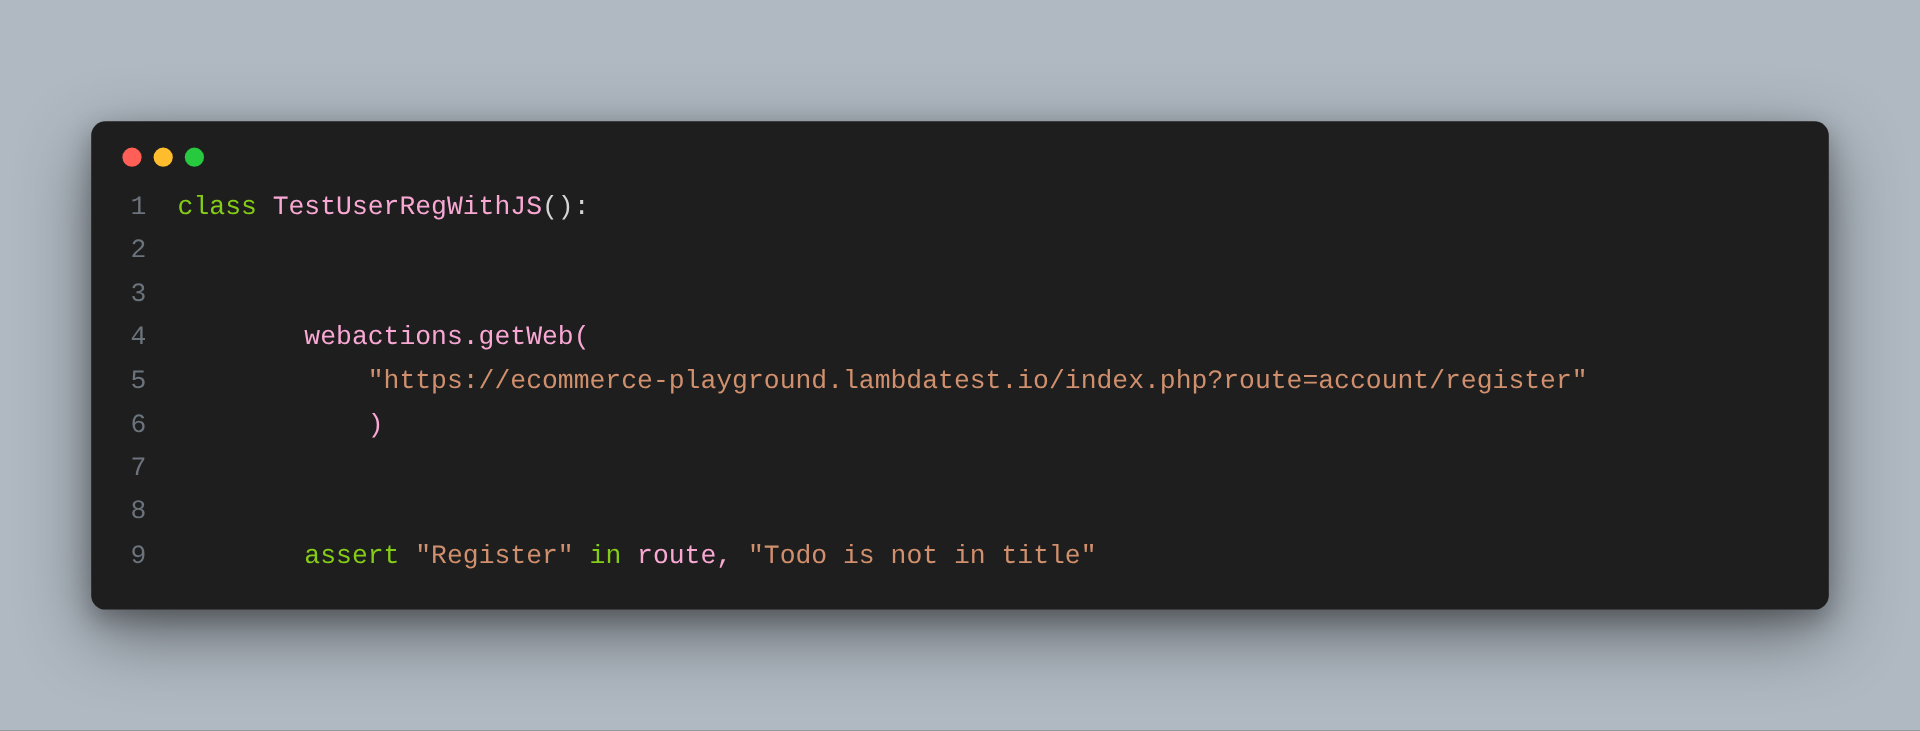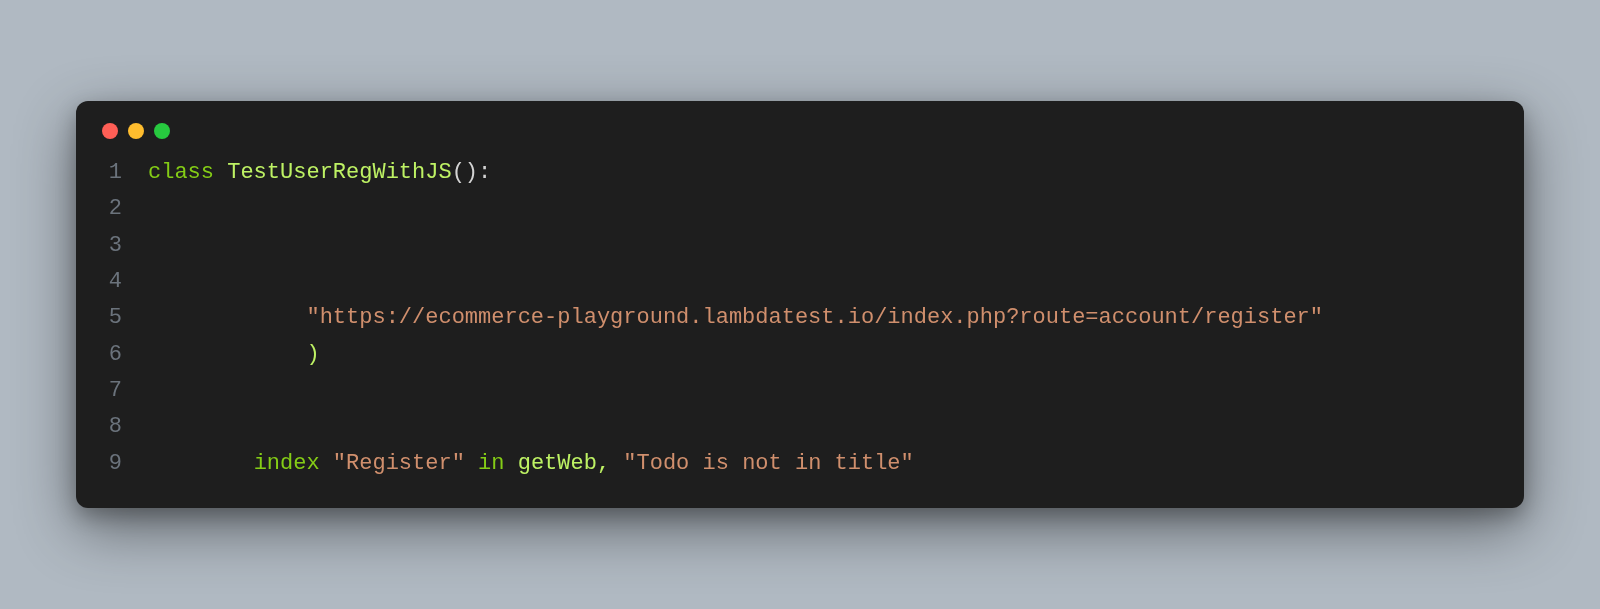--- a/index.html
+++ b/index.html
@@ -50,21 +50,21 @@
     user-select: none;
     flex-shrink: 0;
     padding-right: 0;
   }
   .code {
     padding-left: 26px;
     white-space: pre;
     color: #d4d4d4;
   }
   .tok-kw      { color: #84cc16; }   
-  .tok-name    { color: #bef264; }
+  .tok-name    { color: #f9a8d4; }
   .tok-punct   { color: #d4d4d4; }
   .tok-str     { color: #d08f6d; }
 </style>
 </head>
 <body>
 
 <div class="window">
   <div class="titlebar">
     <div class="traffic-light red"></div>
     <div class="traffic-light yellow"></div>
@@ -76,34 +76,35 @@
         <span class="code"><span class="tok-kw">class</span> <span class="tok-name">TestUserRegWithJS</span><span class="tok-punct">():</span></span>
       </div>
       <div class="line">
         <span class="lineno">2</span>
       </div>
       <div class="line">
         <span class="lineno">3</span>
       </div>
       <div class="line">
         <span class="lineno">4</span>
+        <span class="code">        <span class="tok-name">webactions.getWeb(</span></span>
       </div>
       <div class="line">
         <span class="lineno">5</span>
         <span class="code">            <span class="tok-str">"https://ecommerce-playground.lambdatest.io/index.php?route=account/register"</span></span>
       </div>
       <div class="line">
         <span class="lineno">6</span>
         <span class="code">            <span class="tok-name">)</span></span>
       </div>
       <div class="line">
         <span class="lineno">7</span>
         <span class="code"></span>
       </div>
       <div class="line">
         <span class="lineno">8</span>
       </div>
       <div class="line">
         <span class="lineno">9</span>
-        <span class="code">        <span class="tok-kw">index</span> <span class="tok-str">"Register"</span> <span class="tok-kw">in</span> <span class="tok-name">getWeb, </span><span class="tok-str">"Todo is not in title"</span></span>
+        <span class="code">        <span class="tok-kw">assert</span> <span class="tok-str">"Register"</span> <span class="tok-kw">in</span> <span class="tok-name">route, </span><span class="tok-str">"Todo is not in title"</span></span>
       </div>
     </div>
 </div>
 
 </body></html>

